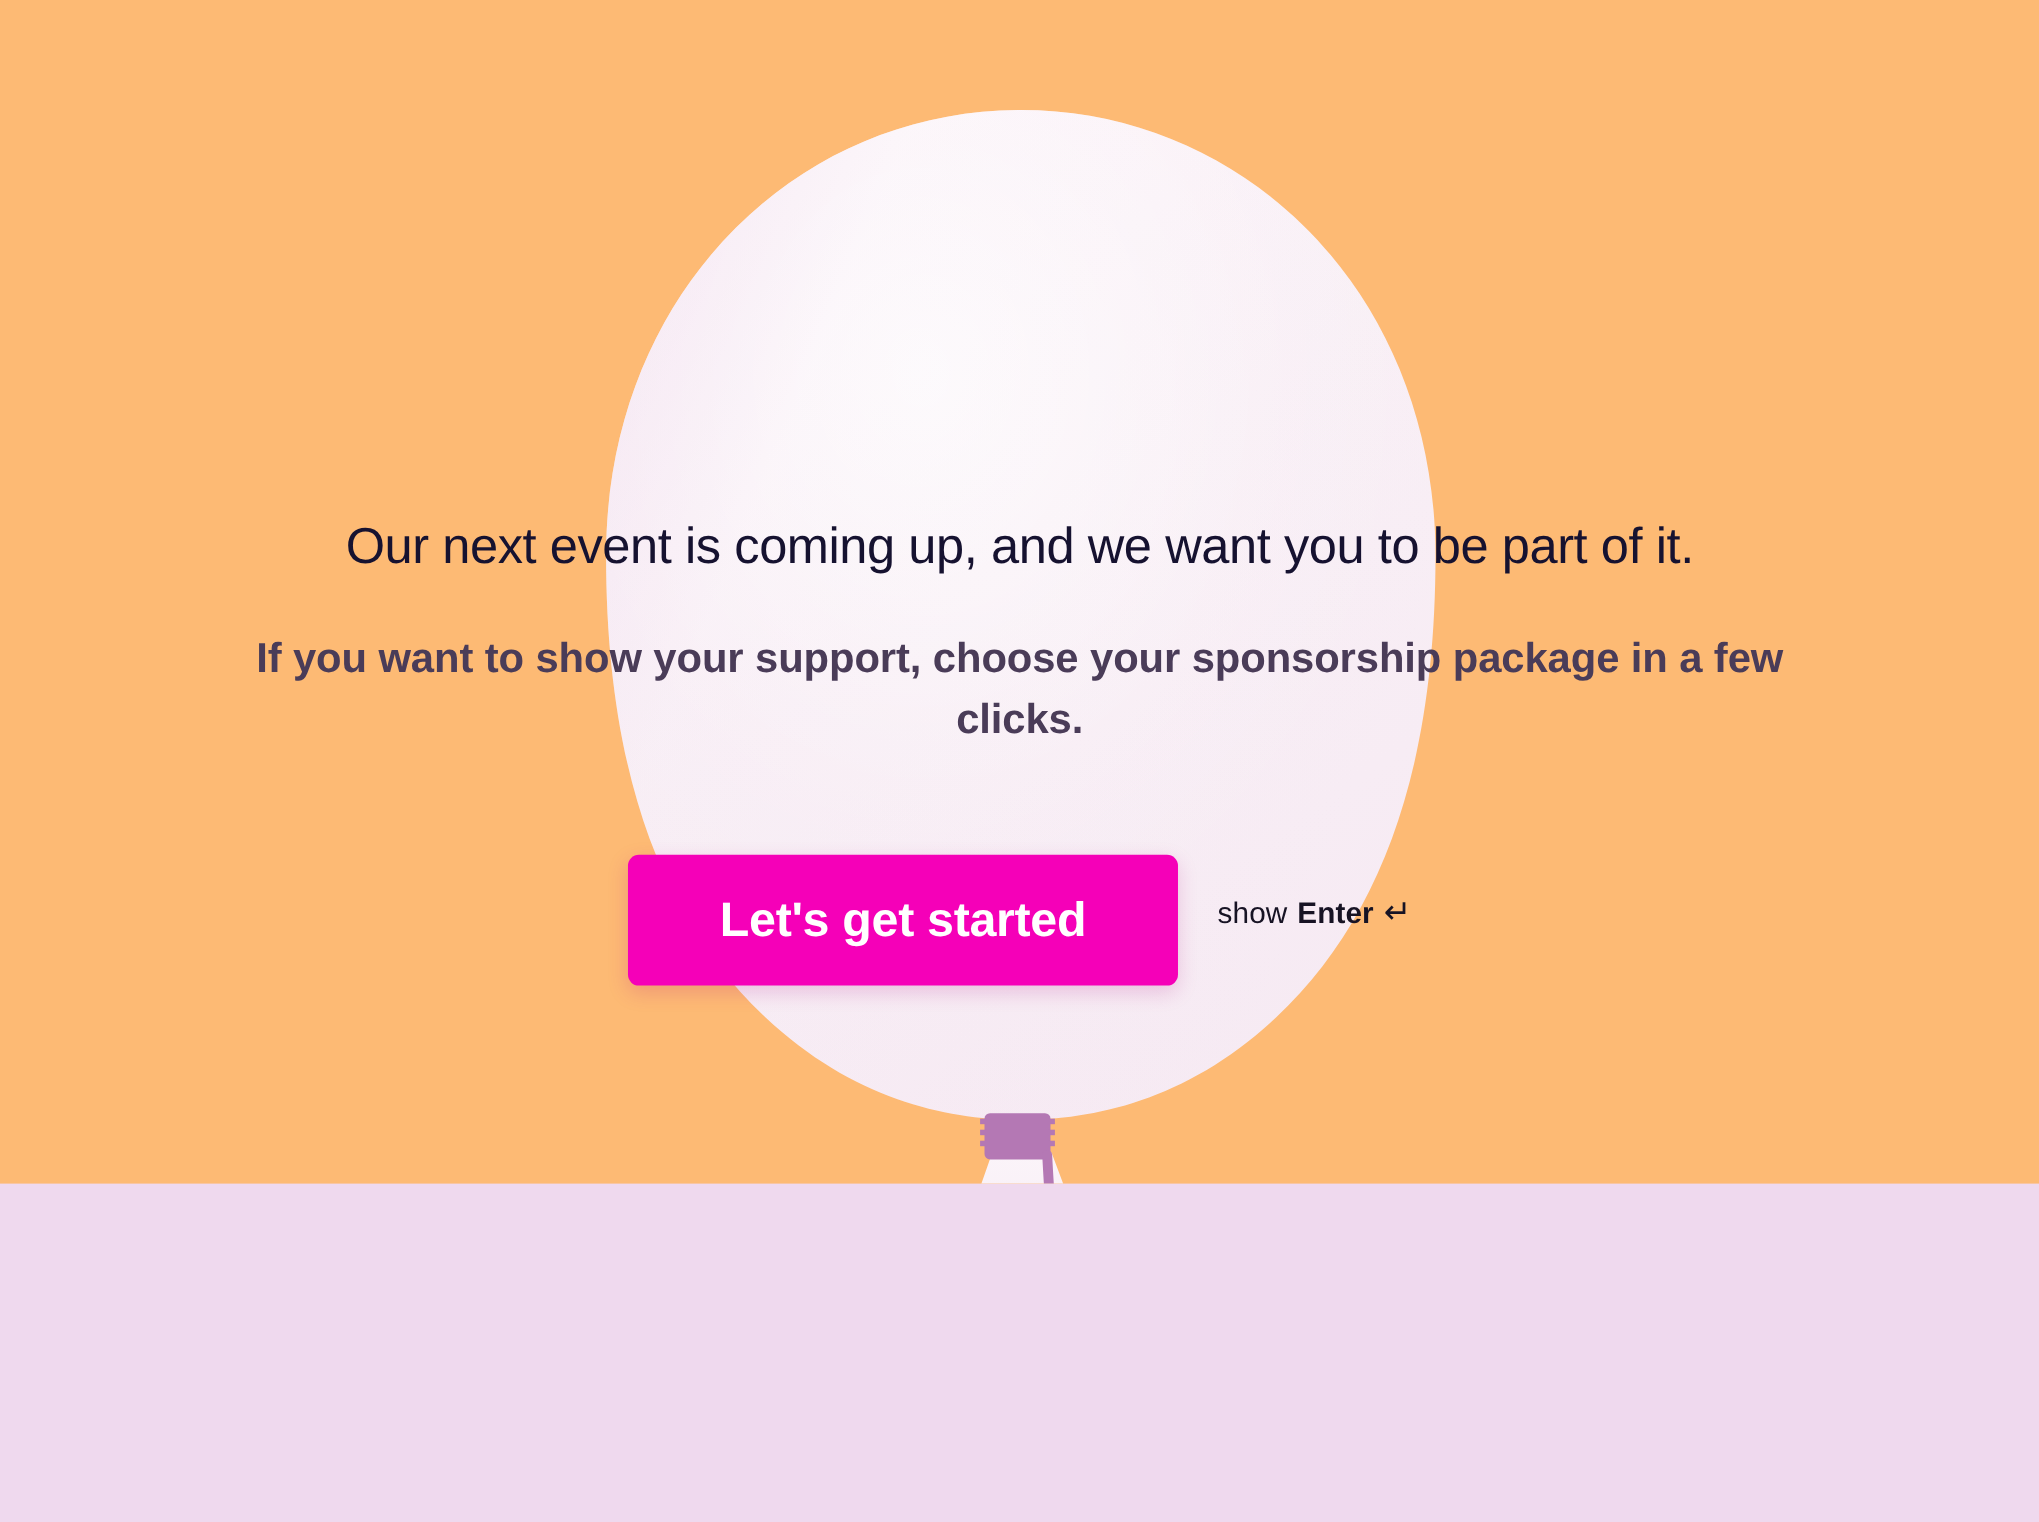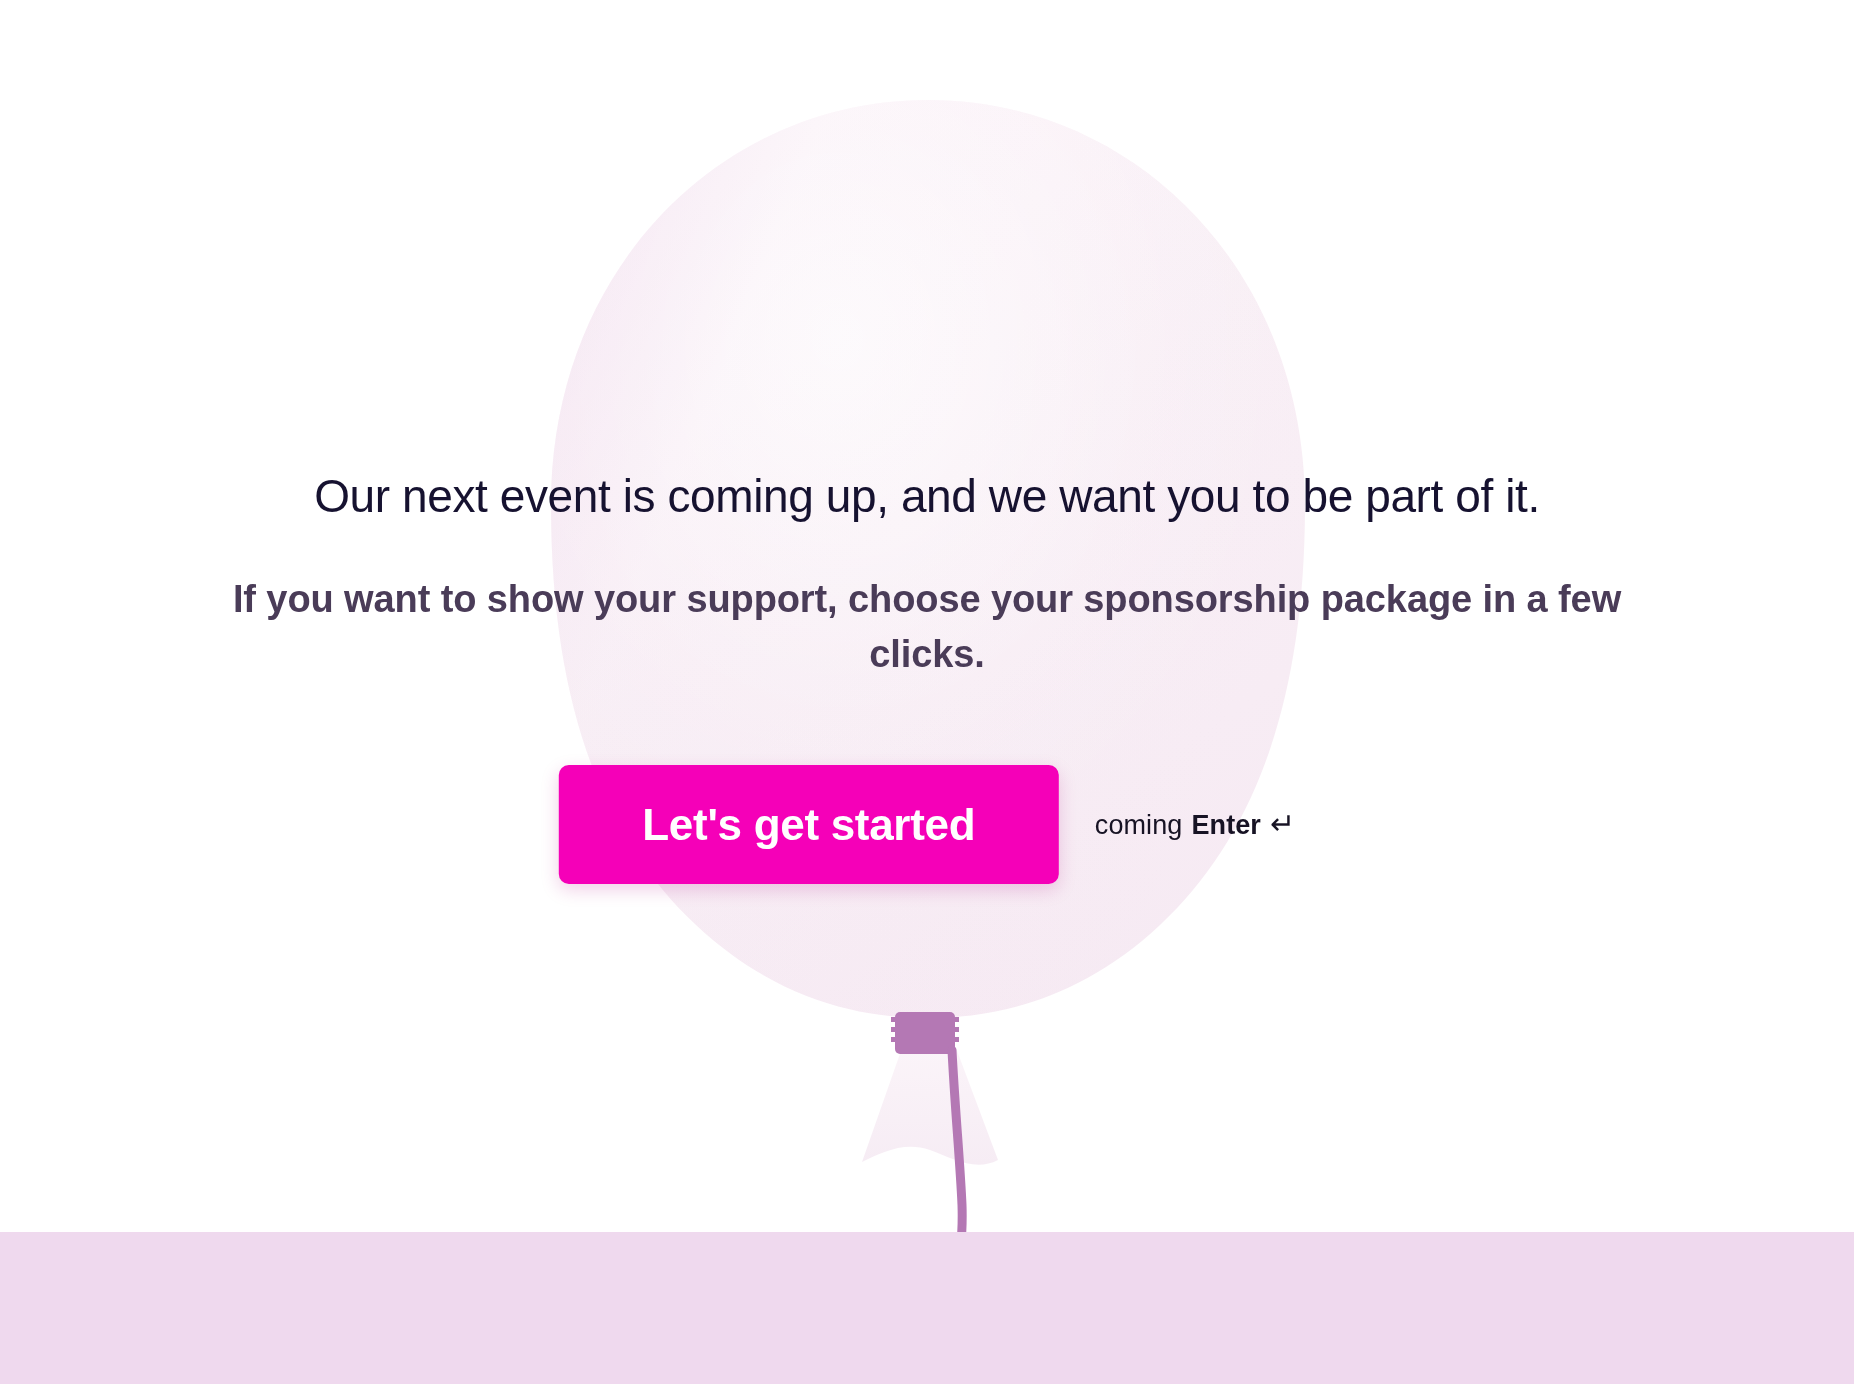--- a/index.html
+++ b/index.html
@@ -14,22 +14,22 @@
   body {
     background: #efd9ee;
     font-family: "Liberation Sans", sans-serif;
     -webkit-font-smoothing: antialiased;
   }
 
   
   .stage {
     position: relative;
     width: 1854px;
-    height: 1232px;
-    background: #ffffff;
+    height: 1076px;
+    background: #fdba74;
     overflow: hidden;
   }
 
   
   .balloon-art {
     position: absolute;
     left: 0;
     top: 0;
     width: 1854px;
     height: 1384px;
@@ -102,20 +102,21 @@
     border-radius: 10px;
     background: #f500b8;
     color: #ffffff;
     font-family: "Liberation Sans", sans-serif;
     font-size: 44px;
     font-weight: 700;
     letter-spacing: -0.3px;
     cursor: pointer;
     box-shadow: 0 6px 18px rgba(180, 0, 130, 0.18);
     padding: 16px;
+    margin-top: 12px;
   }
 
   .hint {
     font-size: 27px;
     color: #171324;
     font-weight: 400;
     letter-spacing: 0.1px;
     display: inline-flex;
     align-items: baseline;
     gap: 9px;
@@ -206,20 +207,20 @@
   <div class="content">
 
     <h1 class="headline">Our next event is coming up, and we want you to be part of it.</h1>
 
     <p class="subhead">If you want to show your support, choose your sponsorship package in a few clicks.</p>
 
     <div class="cta-row">
       <button class="cta-button">Let's get started</button>
 
       <span class="hint">
-        <span class="hint-prefix">coming</span>
+        <span class="hint-prefix">show</span>
         <span class="hint-key">Enter</span>
         <span class="hint-glyph">↵</span>
       </span>
     </div>
 
   </div>
 </div>
 
 </body></html>

